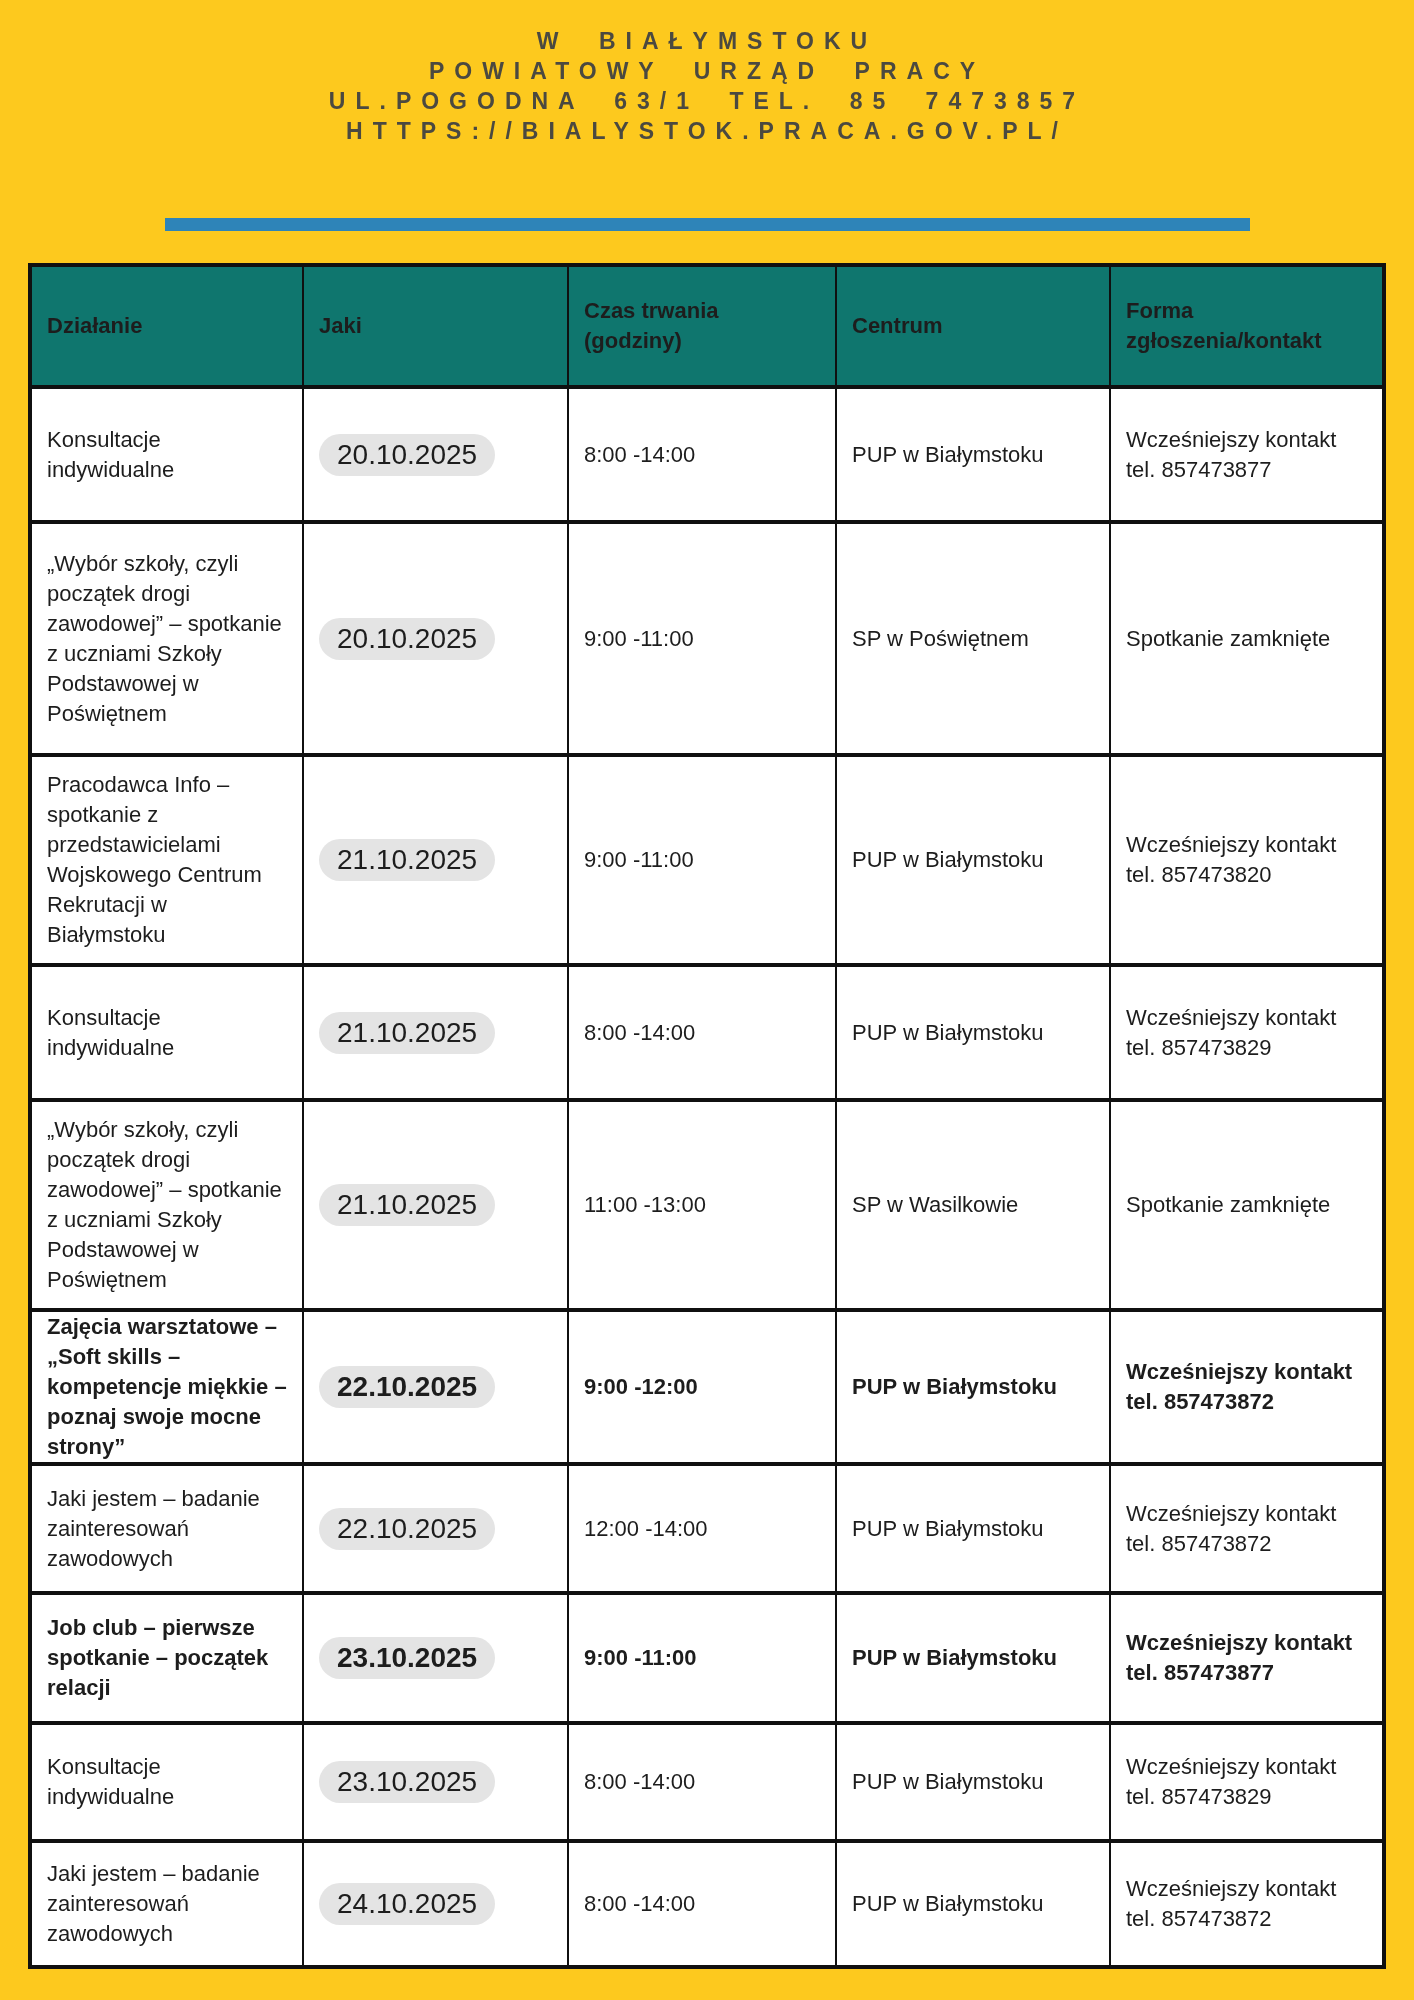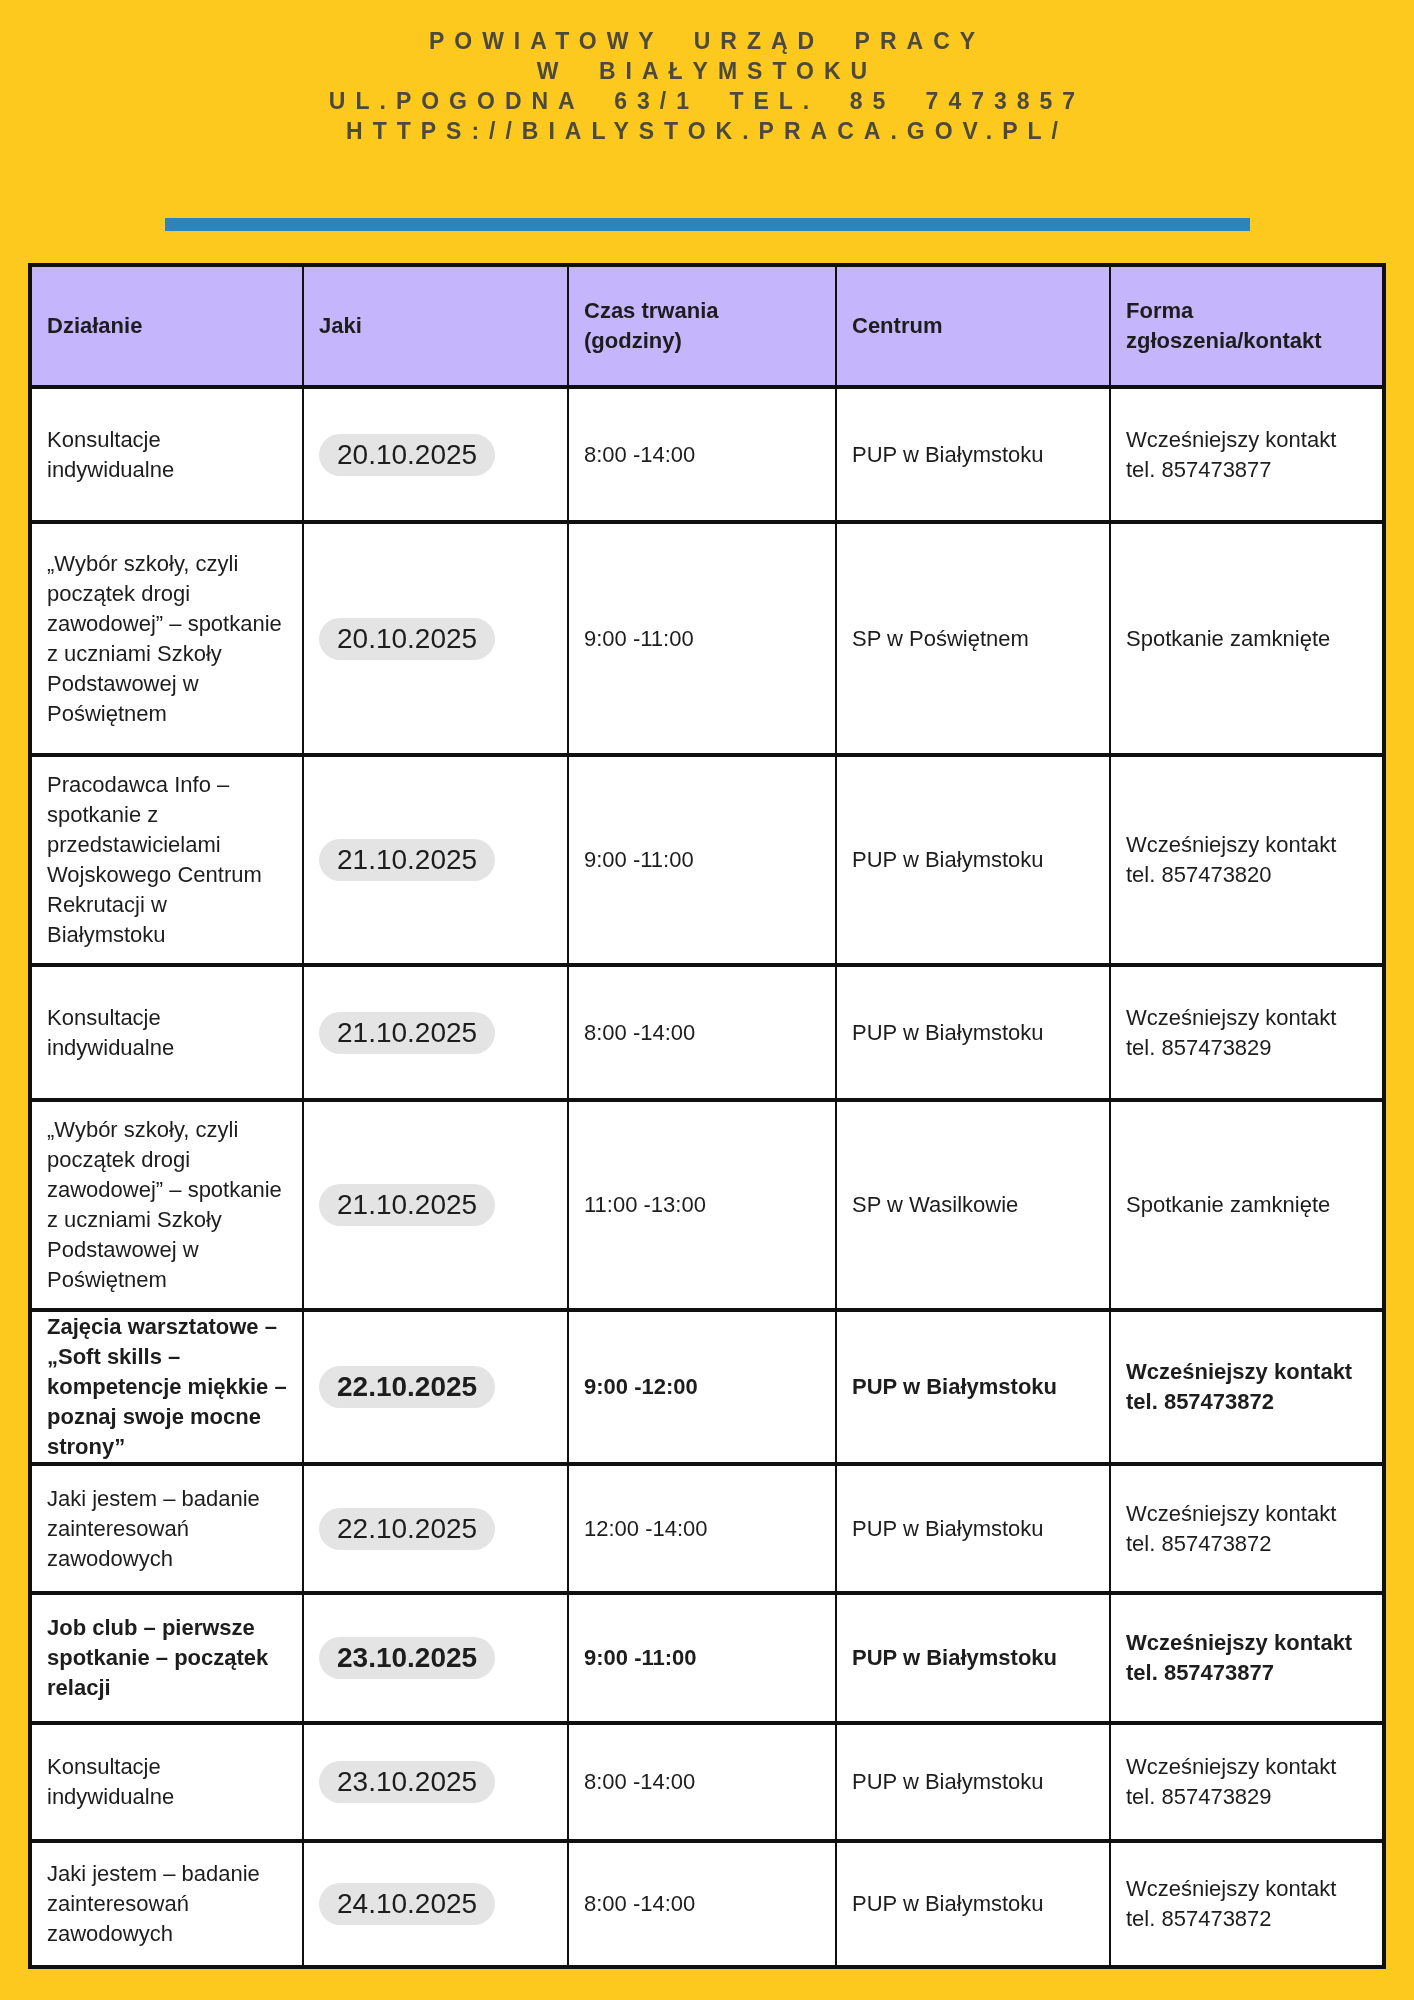--- a/index.html
+++ b/index.html
@@ -52,21 +52,21 @@
     border-right: 2px solid #101010;
     border-top: 4px solid #101010;
     border-bottom: 4px solid #101010;
     vertical-align: middle;
     text-align: left;
     padding: 10px 15px;
     font-size: 22px;
     line-height: 30px;
     overflow-wrap: break-word;
   }
-  thead tr { height: 122px; background: #c4b5fd; }
+  thead tr { height: 122px; background: #0f766e; }
   thead th { font-weight: 700; }
 
   tbody tr:nth-child(1)  { height: 135px; }
   tbody tr:nth-child(2)  { height: 233px; }
   tbody tr:nth-child(3)  { height: 210px; }
   tbody tr:nth-child(4)  { height: 135px; }
   tbody tr:nth-child(5)  { height: 210px; }
   tbody tr:nth-child(6)  { height: 150px; }
   tbody tr:nth-child(6) td { padding-top: 0; padding-bottom: 0; font-weight: bold; }
   tbody tr:nth-child(7)  { height: 129px; }
@@ -81,22 +81,22 @@
     padding: 8px 18px;
     font-size: 28px;
     line-height: 26px;
     white-space: nowrap;
   }
 </style>
 </head>
 <body>
 
 <header class="top-header">
+  <div>W BIAŁYMSTOKU</div>
   <div>POWIATOWY URZĄD PRACY</div>
-  <div>W BIAŁYMSTOKU</div>
   <div>UL.POGODNA 63/1 TEL. 85 7473857</div>
   <div>HTTPS://BIALYSTOK.PRACA.GOV.PL/</div>
 </header>
 
 <div class="accent-bar"></div>
 
 <table class="schedule">
   <colgroup>
     <col class="c1">
       <col class="c2">

